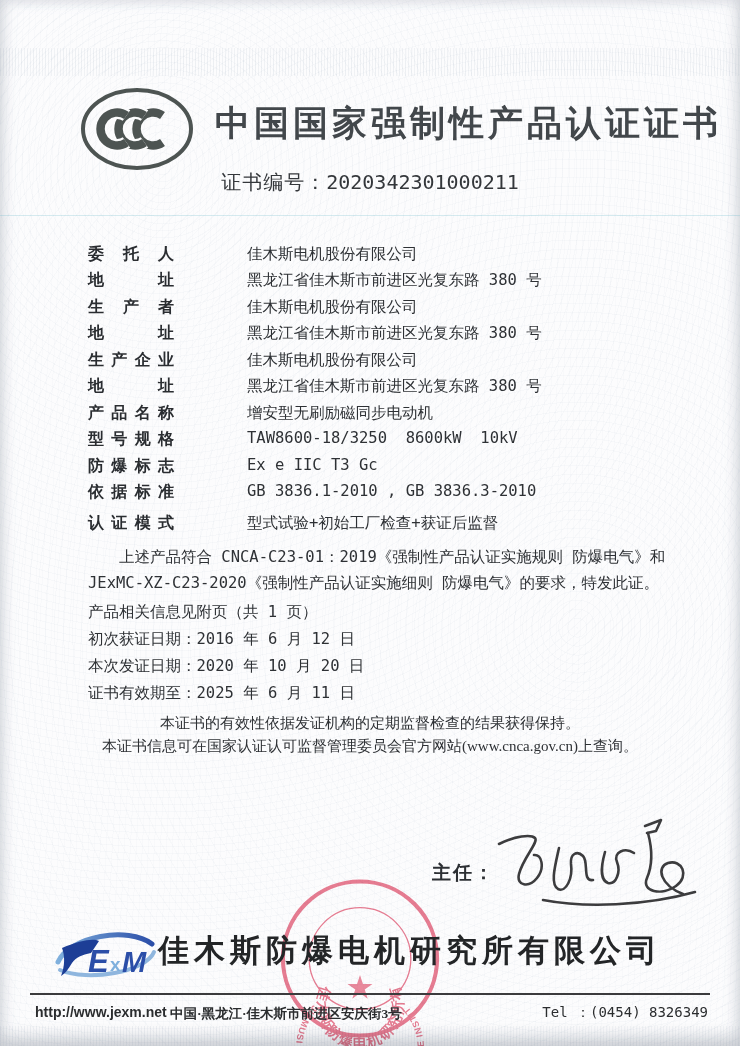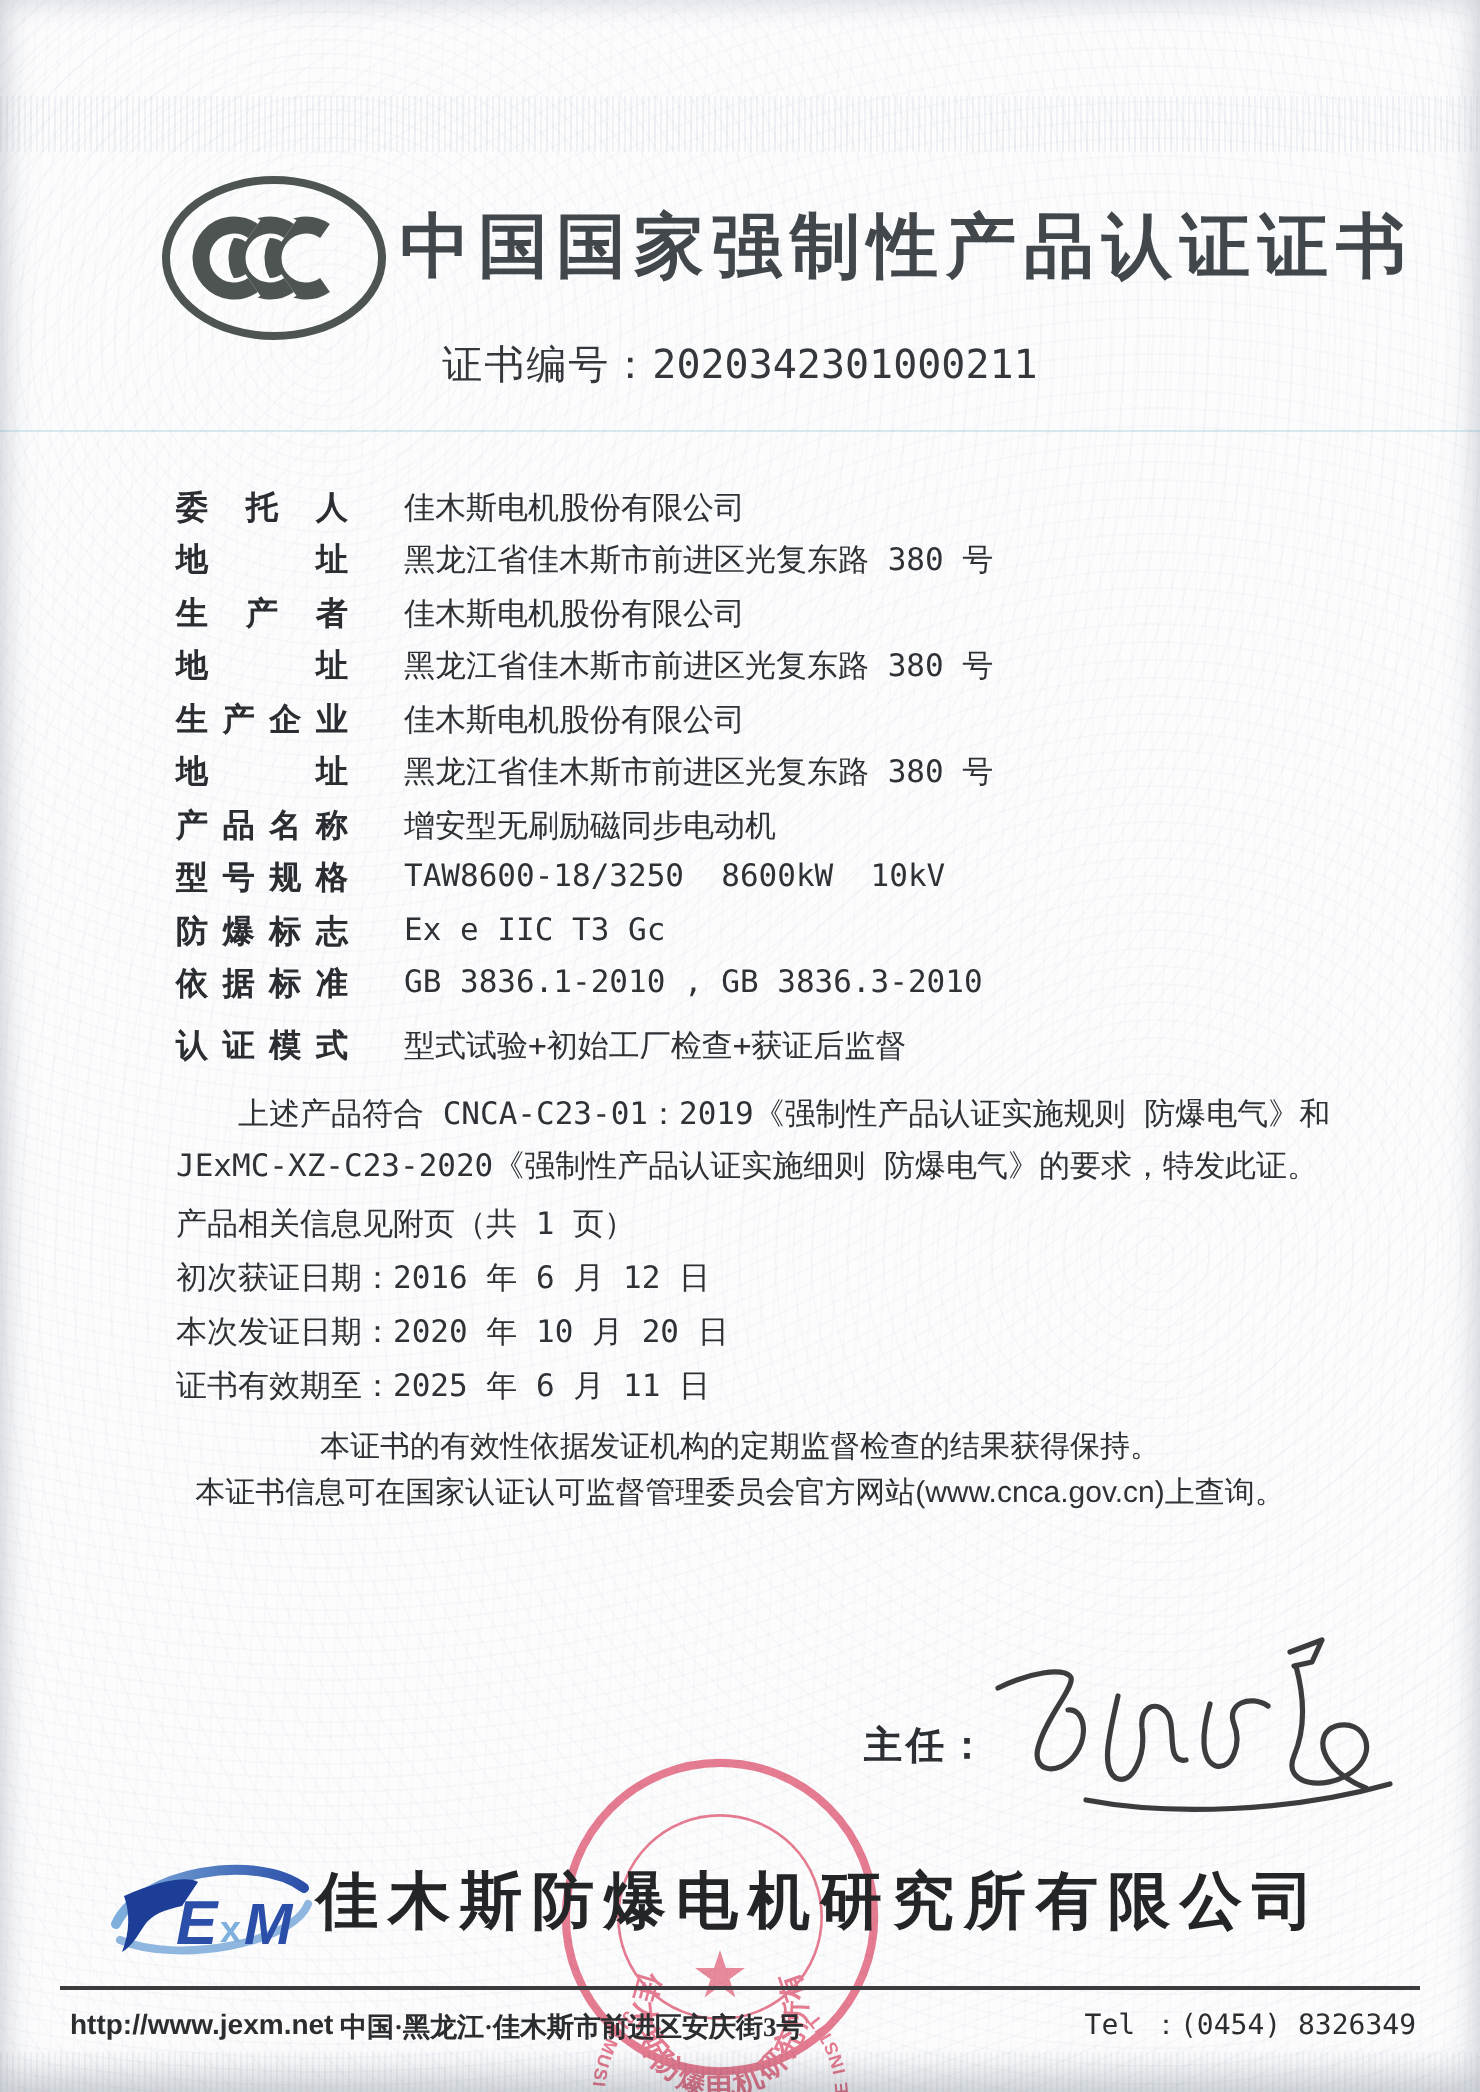--- a/index.html
+++ b/index.html
@@ -13,42 +13,42 @@
     box-shadow: inset 0 -10px 14px rgba(150,155,165,.38), inset 0 5px 9px rgba(195,200,210,.25),
                 inset 8px 0 14px rgba(205,210,218,.18), inset -8px 0 14px rgba(205,210,218,.18);
     font-family:"Liberation Serif", serif; color:#2e3135;
   }
   .texband{position:absolute;left:0;width:740px;pointer-events:none;}
   .band-top{top:48px;height:28px;background:repeating-linear-gradient(90deg, rgba(130,148,168,.12) 0 1px, transparent 1px 3px);opacity:.8;}
   .band-bottom{top:1026px;height:20px;background:repeating-linear-gradient(90deg, rgba(130,148,168,.12) 0 1px, transparent 1px 3px);opacity:.7;}
   .cyanline{position:absolute;left:0;top:215px;width:740px;height:1px;background:rgba(110,185,205,.28);}
 
   .ccc{position:absolute;left:78px;top:86px;width:118px;height:88px;}
-  .title{position:absolute;left:200px;top:100px;width:490px;
+  .title{position:absolute;left:215px;top:100px;width:490px;
     font-family:"Liberation Sans", sans-serif;font-weight:600;font-size:35px;letter-spacing:4px;
     color:#42474b;white-space:nowrap;}
   .certno{position:absolute;left:0;top:169px;width:740px;text-align:center;
     font-family:"Liberation Sans", sans-serif;font-size:20px;color:#34373b;letter-spacing:1px;}
   .certno .num{font-family:"DejaVu Sans Mono", monospace;letter-spacing:0;}
 
   .frow{position:absolute;left:88px;width:600px;height:24px;white-space:nowrap;}
   .flabel{display:inline-block;width:86px;text-align:justify;text-align-last:justify;
     font-weight:700;font-size:16px;color:#2a2d31;vertical-align:top;}
-  .fvalue{display:inline-block;margin-left:28px;font-size:15.5px;color:#2e3135;white-space:pre;
+  .fvalue{display:inline-block;margin-left:73px;font-size:15.5px;color:#2e3135;white-space:pre;
     font-family:"DejaVu Sans Mono", "Liberation Serif", serif;}
 
   .statement{position:absolute;left:88px;top:545px;width:585px;font-size:15.5px;line-height:25.5px;color:#2e3135;
     font-family:"DejaVu Sans Mono","Liberation Serif", serif;}
   .statement .l1{text-indent:2em;}
   .plain{font-family:"DejaVu Sans Mono","Liberation Serif", serif;}
 
   .attach{position:absolute;left:88px;top:602px;font-size:15.5px;}
   .daterow{position:absolute;left:88px;font-size:15.5px;font-family:"DejaVu Sans Mono","Liberation Serif", serif;white-space:pre;}
   .notes{position:absolute;left:30px;top:712px;width:680px;text-align:center;font-size:15px;line-height:23px;color:#2e3135;
-    font-family:Liberation Sans, sans-serif;}
+    font-family:Liberation Serif, serif;}
 
   .sig-label{position:absolute;left:432px;top:860px;font-size:19px;font-weight:700;color:#2c2f33;letter-spacing:2px;}
   .sig{position:absolute;left:485px;top:814px;width:232px;height:102px;}
 
   .seal{position:absolute;left:278px;top:876px;width:164px;height:170px;mix-blend-mode:multiply;opacity:.82;}
 
   .flogo{position:absolute;left:42px;top:920px;width:118px;height:66px;}
   .company{position:absolute;left:158px;top:930px;font-family:"Liberation Sans", sans-serif;
     font-size:31px;font-weight:600;letter-spacing:5px;color:#232527;white-space:nowrap;}
   .rule{position:absolute;left:30px;top:993px;width:680px;height:2px;background:#3b3b3d;}

